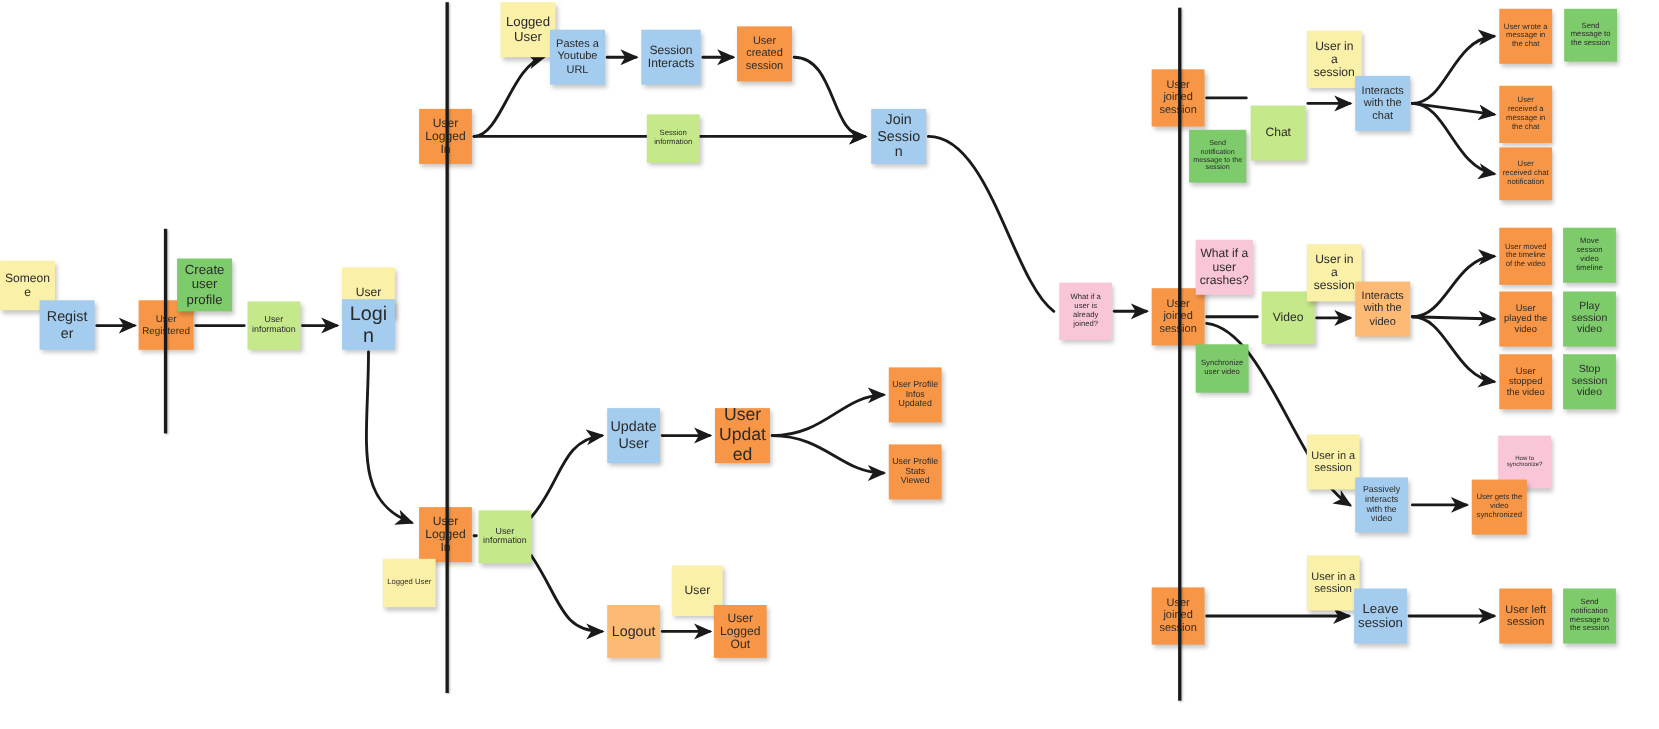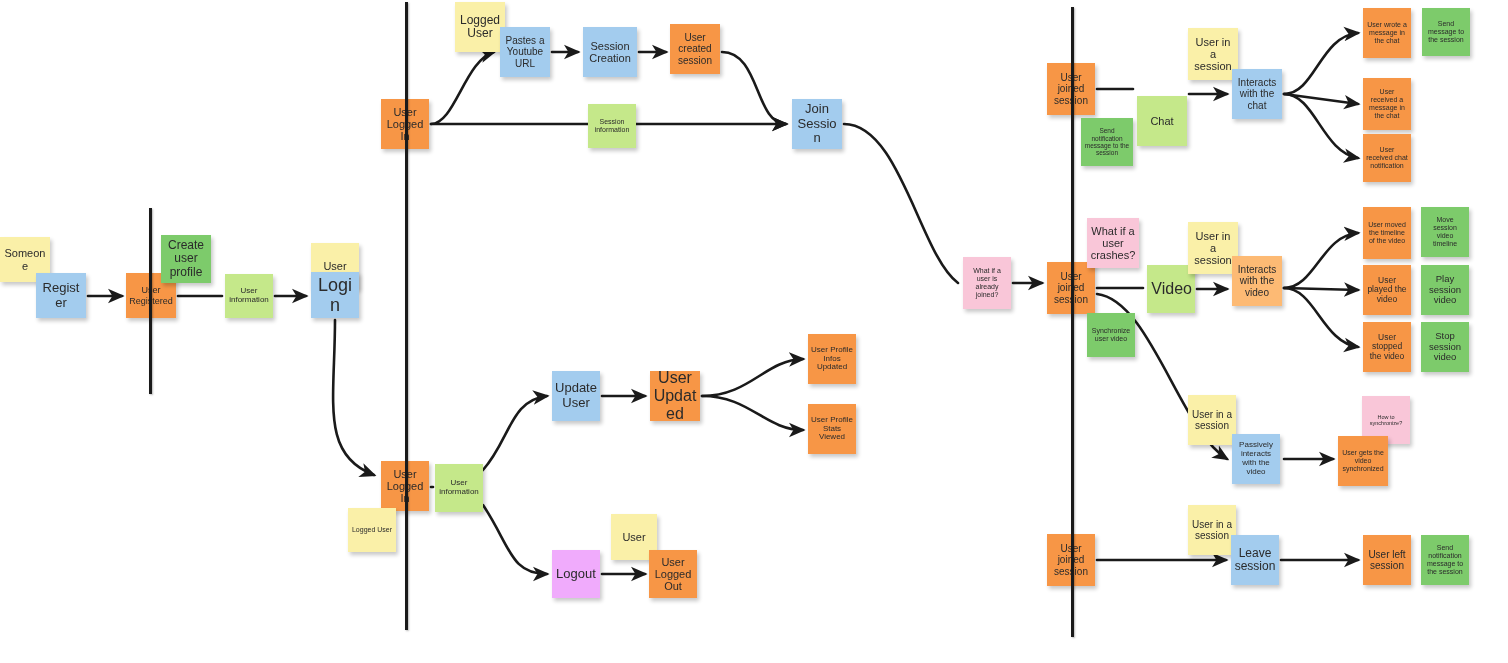--- a/index.html
+++ b/index.html
@@ -119,21 +119,21 @@
       <div class="note note-event" style="left: 381px; top: 99px; width: 48px; height: 50px; background: rgb(247, 150, 70); font-size: 11px;">
         <span>User Logged In</span>
       </div>
       <div class="note note-actor" style="left: 455px; top: 2px; width: 50px; height: 50px; background: rgb(250, 240, 168); font-size: 12px;">
         <span>Logged User</span>
       </div>
       <div class="note note-command" style="left: 500px; top: 27px; width: 50px; height: 50px; background: rgb(163, 204, 238); font-size: 10px;">
         <span>Pastes a Youtube URL</span>
       </div>
       <div class="note note-command" style="left: 583px; top: 27px; width: 54px; height: 50px; background: rgb(163, 204, 238); font-size: 11px;">
-        <span>Session Creation</span>
+        <span>Session Interacts</span>
       </div>
       <div class="note note-event" style="left: 670px; top: 24px; width: 50px; height: 50px; background: rgb(247, 150, 70); font-size: 10px;">
         <span>User created session</span>
       </div>
       <div class="note note-read-model" style="left: 588px; top: 104px; width: 48px; height: 44px; background: rgb(197, 232, 138); font-size: 7px;">
         <span>Session information</span>
       </div>
       <div class="note note-command" style="left: 792px; top: 99px; width: 50px; height: 50px; background: rgb(163, 204, 238); font-size: 13px;">
         <span>Join Session</span>
       </div>
@@ -151,21 +151,21 @@
       </div>
       <div class="note note-event" style="left: 650px; top: 371px; width: 50px; height: 50px; background: rgb(247, 150, 70); font-size: 16px;">
         <span>User Updated</span>
       </div>
       <div class="note note-event" style="left: 808px; top: 334px; width: 48px; height: 50px; background: rgb(247, 150, 70); font-size: 8px;">
         <span>User Profile Infos Updated</span>
       </div>
       <div class="note note-event" style="left: 808px; top: 404px; width: 48px; height: 50px; background: rgb(247, 150, 70); font-size: 8px;">
         <span>User Profile Stats Viewed</span>
       </div>
-      <div class="note note-command" style="left: 552px; top: 550px; width: 48px; height: 48px; background: #f0abfc; font-size: 13px; justify-content: flex-end;">
+      <div class="note note-command" style="left: 552px; top: 550px; width: 48px; height: 48px; background: #fdba74; font-size: 13px; justify-content: flex-end;">
         <span>Logout</span>
       </div>
       <div class="note note-actor" style="left: 611px; top: 514px; width: 46px; height: 46px; background: rgb(250, 240, 168); font-size: 11px;">
         <span>User</span>
       </div>
       <div class="note note-event" style="left: 649px; top: 550px; width: 48px; height: 48px; background: rgb(247, 150, 70); font-size: 11px;">
         <span>User Logged Out</span>
       </div>
       <div class="note note-hotspot" style="left: 963px; top: 257px; width: 48px; height: 52px; background: rgb(249, 198, 216); font-size: 7px;">
         <span>What if a user is already joined?</span>
@@ -199,21 +199,21 @@
       </div>
       <div class="note note-event" style="left: 1047px; top: 262px; width: 48px; height: 52px; background: rgb(247, 150, 70); font-size: 10px;">
         <span>User joined session</span>
       </div>
       <div class="note note-hotspot" style="left: 1087px; top: 218px; width: 52px; height: 50px; background: rgb(249, 198, 216); font-size: 11px;">
         <span>What if a user crashes?</span>
       </div>
       <div class="note note-policy" style="left: 1087px; top: 313px; width: 48px; height: 44px; background: rgb(125, 203, 107); font-size: 7px;">
         <span>Synchronize user video</span>
       </div>
-      <div class="note note-read-model" style="left: 1147px; top: 265px; width: 48px; height: 48px; background: rgb(197, 232, 138); font-size: 16px; text-align: right;">
+      <div class="note note-read-model" style="left: 1147px; top: 265px; width: 48px; height: 48px; background: rgb(197, 232, 138); font-size: 11px;">
         <span>Video</span>
       </div>
       <div class="note note-actor" style="left: 1188px; top: 222px; width: 50px; height: 52px; background: rgb(250, 240, 168); font-size: 11px;">
         <span>User in a session</span>
       </div>
       <div class="note note-command" style="left: 1232px; top: 256px; width: 50px; height: 50px; background: #fdba74; font-size: 10px;">
         <span>Interacts with the video</span>
       </div>
       <div class="note note-event" style="left: 1363px; top: 207px; width: 48px; height: 52px; background: rgb(247, 150, 70); font-size: 7px;">
         <span>User moved the timeline of the video</span>

